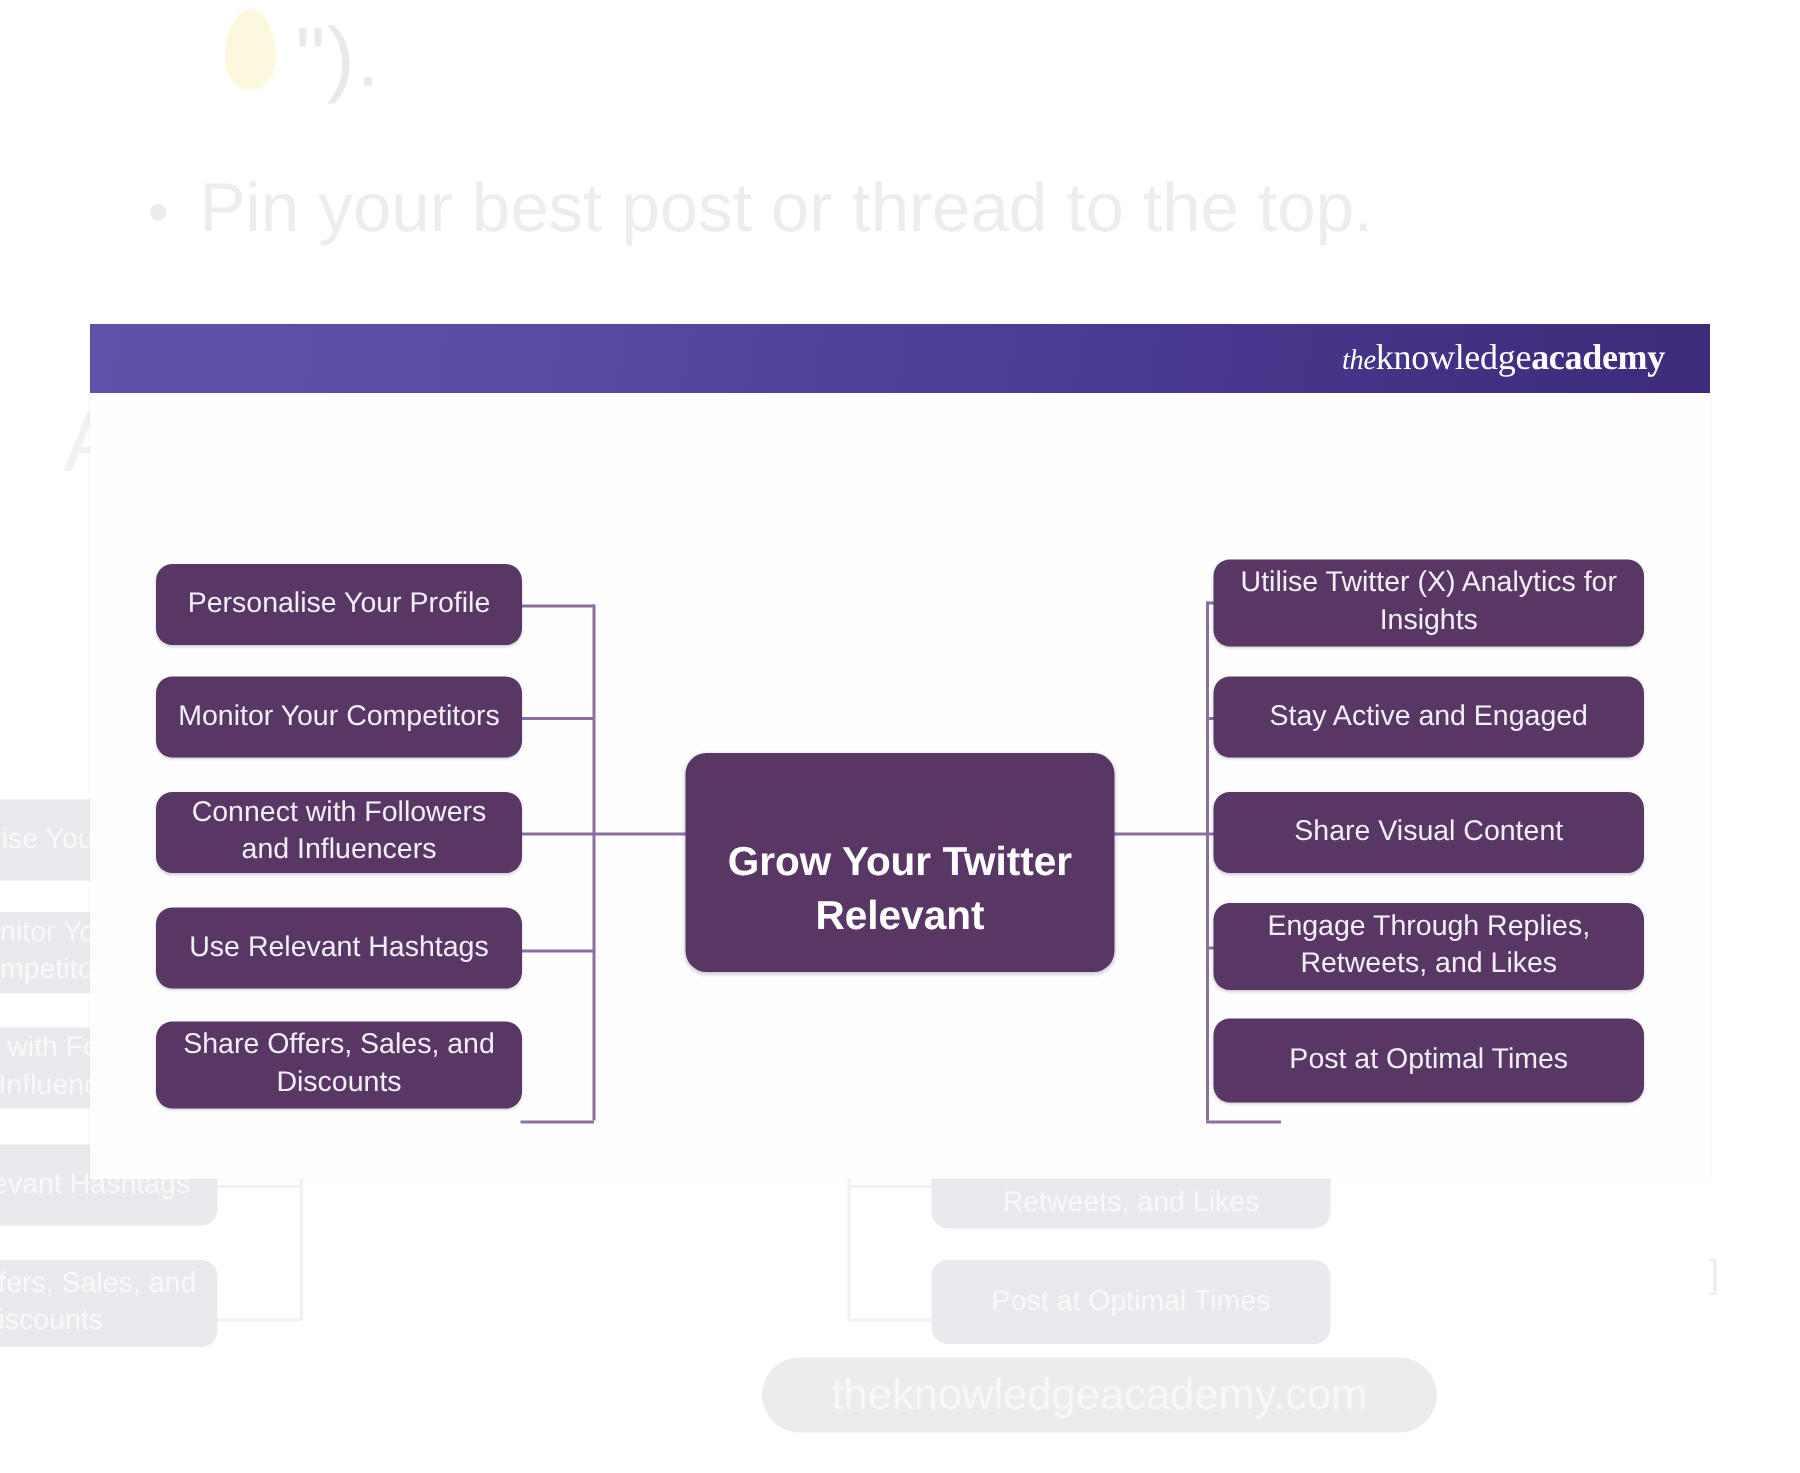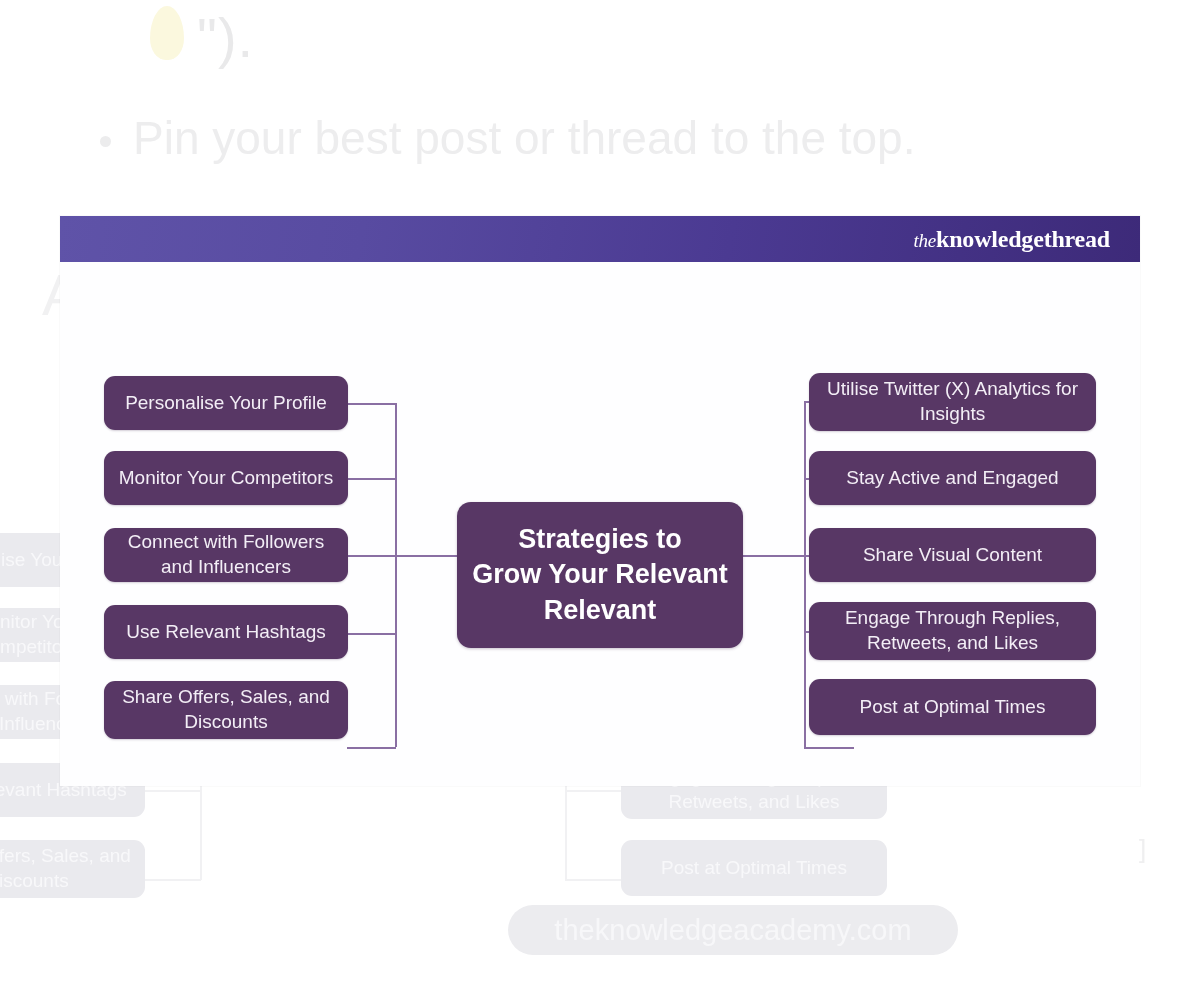--- a/index.html
+++ b/index.html
@@ -96,21 +96,21 @@
     padding-right:30px;
   }
   #brand-logo {
     color:#ffffff;
     font-family:"Liberation Serif", serif;
     font-size:24px;
     letter-spacing:-0.2px;
     white-space:nowrap;
   }
   #brand-logo .b-the { font-style:italic; font-size:19px; }
-  #brand-logo .b-knowledge { font-weight:bold; }
+  #brand-logo .b-knowledge { font-weight:normal; }
   #brand-logo .b-academy { font-weight:bold; }
 
   #card-body {
     position:relative;
     height:524px;
     background:#fefeff;
   }
 
   
   .node {
@@ -204,21 +204,21 @@
   <div class="ghost-box" style="left:756px; top:366px; width:266px; height:58px;">Engage Through Replies, Retweets, and Likes</div>
   <div class="ghost-box" style="left:756px; top:445px; width:266px; height:56px;">Post at Optimal Times</div>
 
   <div class="ghost-center" style="left:397px; top:240px; width:286px; height:146px;">Strategies to Grow Your Twitter Followers</div>
 </div>
 
 <div id="infographic-card">
 
   <div id="card-header">
     <div id="brand-logo">
-      <span class="b-the">the</span><span class="b-knowledge">knowledge</span><span class="b-academy">thread</span>
+      <span class="b-the">the</span><span class="b-knowledge">knowledge</span><span class="b-academy">academy</span>
     </div>
   </div>
 
   <div id="card-body">
 
     <div class="conn conn-v" style="left:335px; top:141px; height:344px;"></div>
 
     <div class="conn conn-h" style="left:287px; top:141px; width:49px;"></div>
     <div class="conn conn-h" style="left:287px; top:216px; width:49px;"></div>
     <div class="conn conn-h" style="left:287px; top:293px; width:49px;"></div>
@@ -262,22 +262,22 @@
     </div>
     <div class="node two-line" style="left:749px; top:340px; width:287px; height:58px;">
       <span>Engage Through Replies, Retweets, and Likes</span>
     </div>
     <div class="node" style="left:749px; top:417px; width:287px; height:56px;">
       <span>Post at Optimal Times</span>
     </div>
 
     <div id="center-node">
       <span>
-        <span>Strategies to</span><br>
-        <span>Grow Your Relevant</span><br>
+        <br>
+        <span>Grow Your Twitter</span><br>
         <span>Relevant</span>
       </span>
     </div>
 
   </div>
 </div>
 
 <div id="site-watermark">
   <span>theknowledgeacademy.com</span>
 </div>

